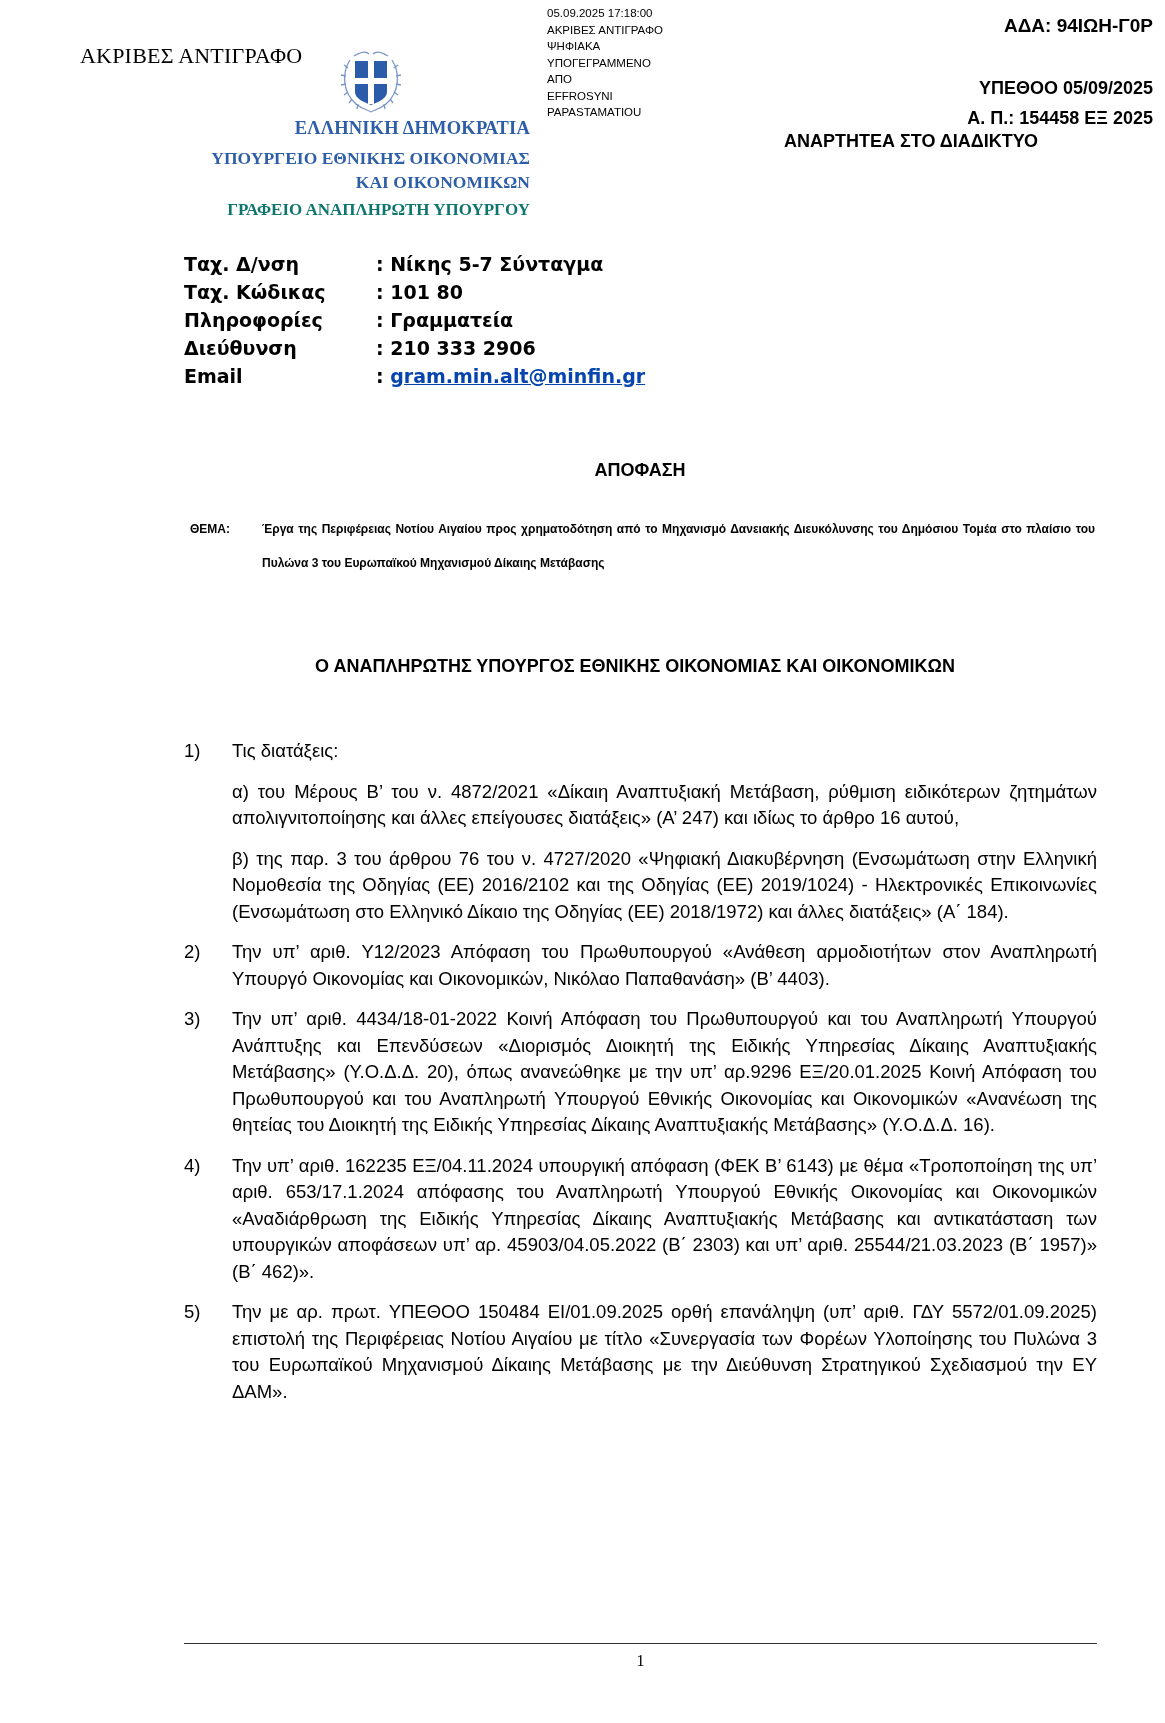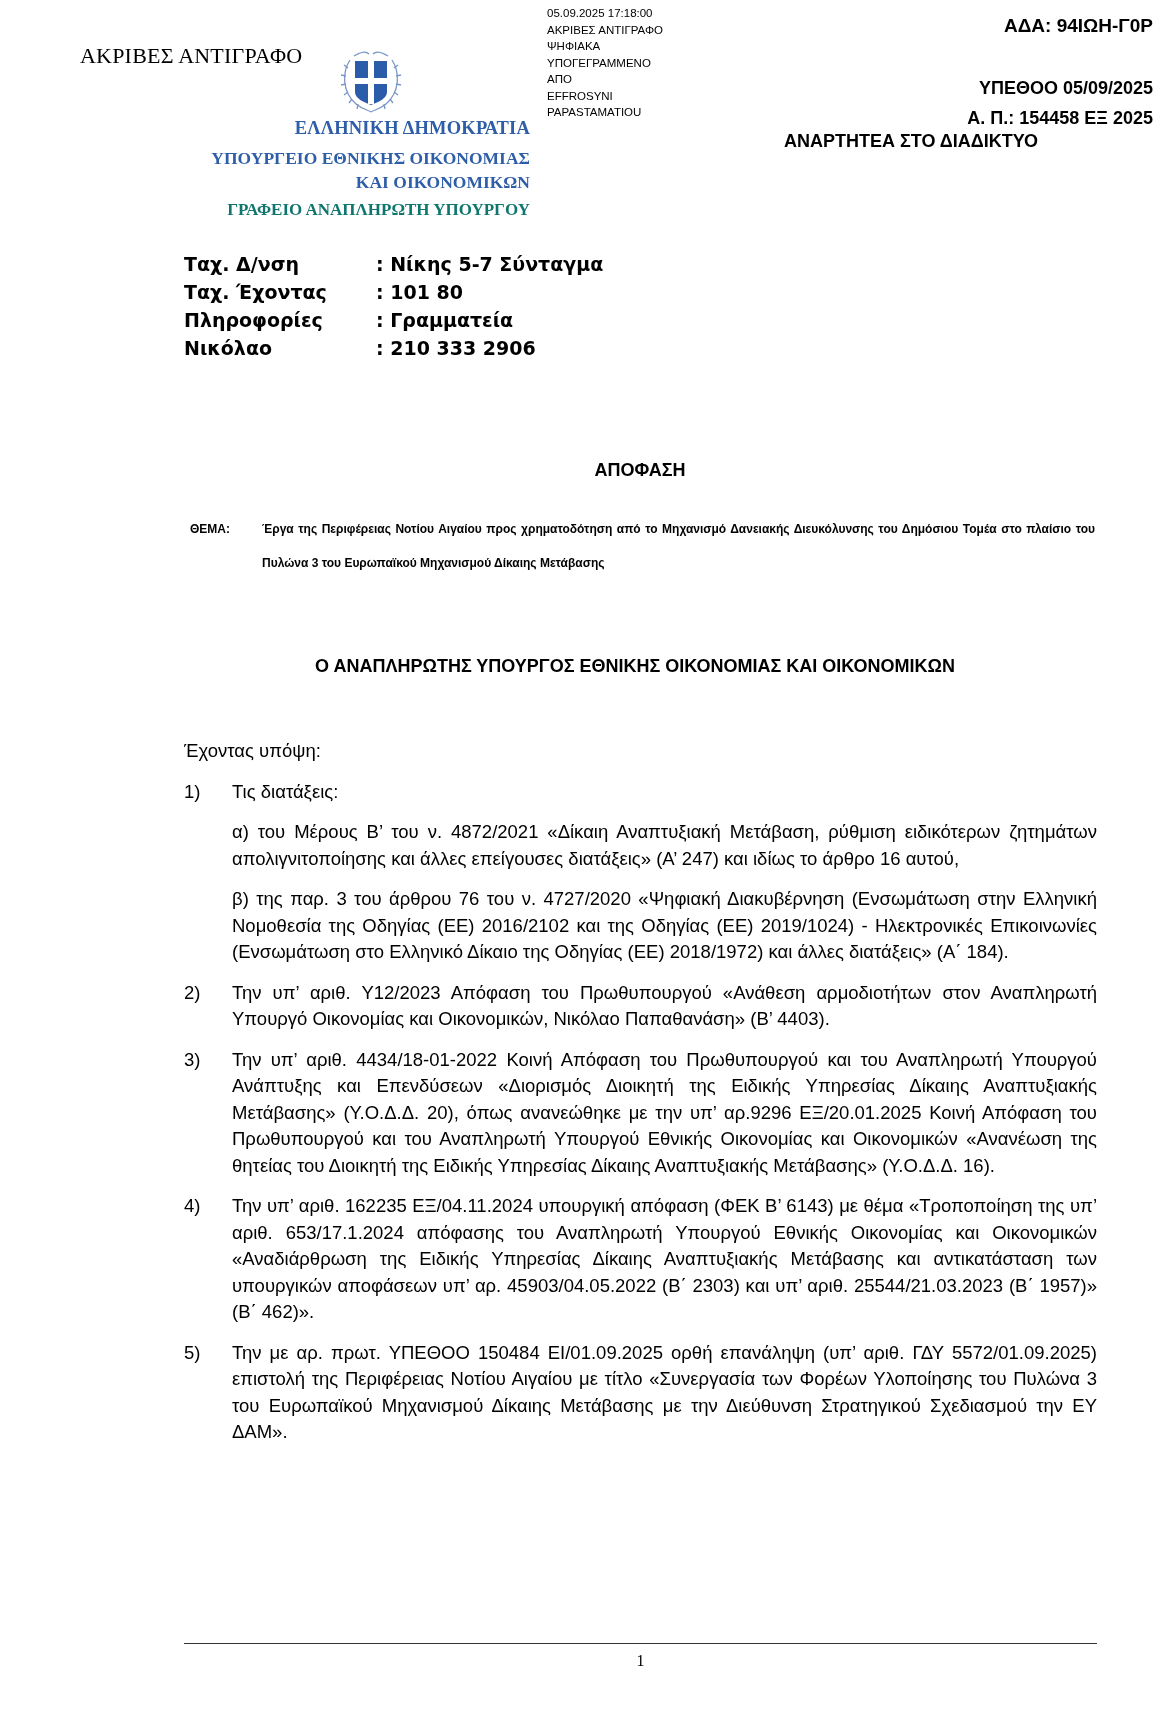--- a/index.html
+++ b/index.html
@@ -86,46 +86,49 @@
 <div class="abs org org-ministry1">ΥΠΟΥΡΓΕΙΟ ΕΘΝΙΚΗΣ ΟΙΚΟΝΟΜΙΑΣ</div>
 <div class="abs org org-ministry2">ΚΑΙ ΟΙΚΟΝΟΜΙΚΩΝ</div>
 <div class="abs org org-office">ΓΡΑΦΕΙΟ ΑΝΑΠΛΗΡΩΤΗ ΥΠΟΥΡΓΟΥ</div>
 
 <div class="abs contact">
   <div class="contact-row">
     <span class="contact-label">Ταχ. Δ/νση</span>
     <span class="contact-value">: Νίκης 5-7 Σύνταγμα</span>
   </div>
   <div class="contact-row">
-    <span class="contact-label">Ταχ. Έχοντας</span>
+    <span class="contact-label">Ταχ. Κώδικας</span>
     <span class="contact-value">: 101 80</span>
   </div>
   <div class="contact-row">
     <span class="contact-label">Πληροφορίες</span>
     <span class="contact-value">: Γραμματεία</span>
   </div>
   <div class="contact-row">
-    <span class="contact-label">Νικόλαο</span>
+    <span class="contact-label">Διεύθυνση</span>
     <span class="contact-value">: 210 333 2906</span>
+  </div>
+  <div class="contact-row">
+    <span class="contact-label">Email</span>
+    <span class="contact-value"><span>: </span><a>gram.min.alt@minfin.gr</a></span>
   </div>
 </div>
 
 <div class="abs doc-type">ΑΠΟΦΑΣΗ</div>
 
 <div class="abs subject">
   <div class="subject-row">
     <span class="subject-label">ΘΕΜΑ:</span>
     <span class="subject-text">Έργα της Περιφέρειας Νοτίου Αιγαίου προς χρηματοδότηση από το Μηχανισμό Δανειακής Διευκόλυνσης του Δημόσιου Τομέα στο πλαίσιο του Πυλώνα 3 του Ευρωπαϊκού Μηχανισμού Δίκαιης Μετάβασης</span>
   </div>
 </div>
 
 <div class="abs minister-title">Ο ΑΝΑΠΛΗΡΩΤΗΣ ΥΠΟΥΡΓΟΣ ΕΘΝΙΚΗΣ ΟΙΚΟΝΟΜΙΑΣ ΚΑΙ ΟΙΚΟΝΟΜΙΚΩΝ</div>
 
 <div class="abs body">
-  <div class="intro">Έχοντας υπόψη:</div>
 
   <div class="item">
     <span class="item-num">1)</span>
     <span class="item-text">Τις διατάξεις:</span>
   </div>
   <div class="sub">α) του Μέρους Β’ του ν. 4872/2021 «Δίκαιη Αναπτυξιακή Μετάβαση, ρύθμιση ειδικότερων ζητημάτων απολιγνιτοποίησης και άλλες επείγουσες διατάξεις» (Α’ 247) και ιδίως το άρθρο 16 αυτού,</div>
   <div class="sub">β) της παρ. 3 του άρθρου 76 του ν. 4727/2020 «Ψηφιακή Διακυβέρνηση (Ενσωμάτωση στην Ελληνική Νομοθεσία της Οδηγίας (ΕΕ) 2016/2102 και της Οδηγίας (ΕΕ) 2019/1024) - Ηλεκτρονικές Επικοινωνίες (Ενσωμάτωση στο Ελληνικό Δίκαιο της Οδηγίας (ΕΕ) 2018/1972) και άλλες διατάξεις» (Α΄ 184).</div>
 
   <div class="item">
     <span class="item-num">2)</span>

